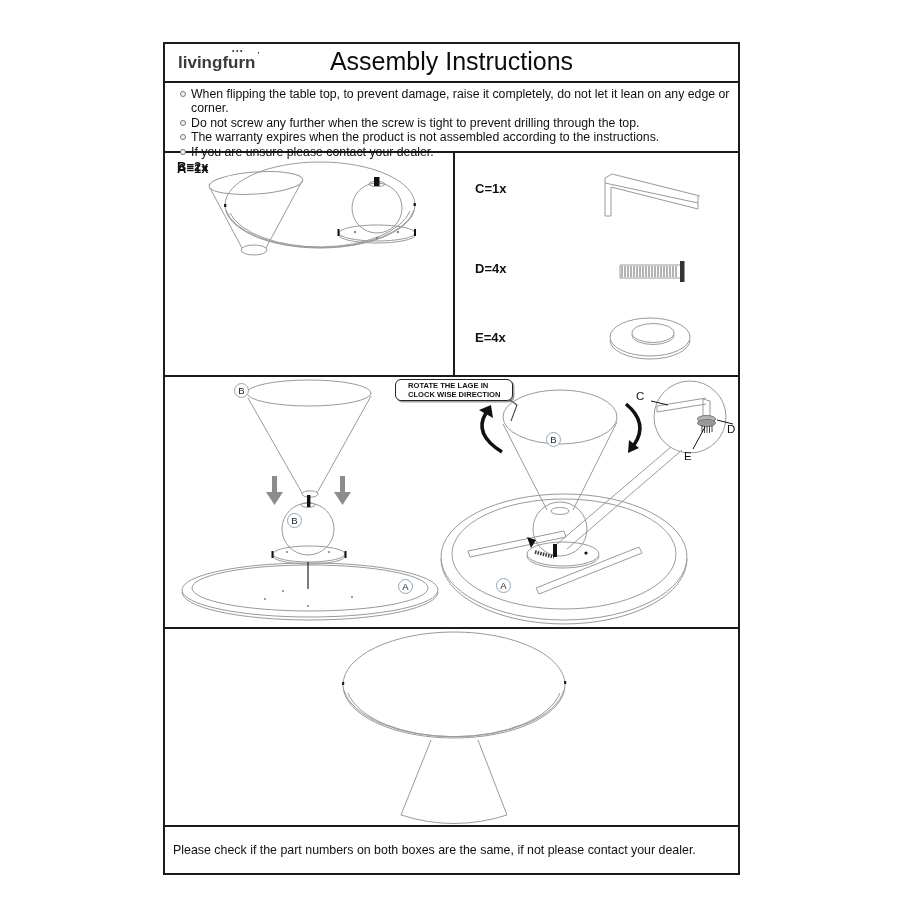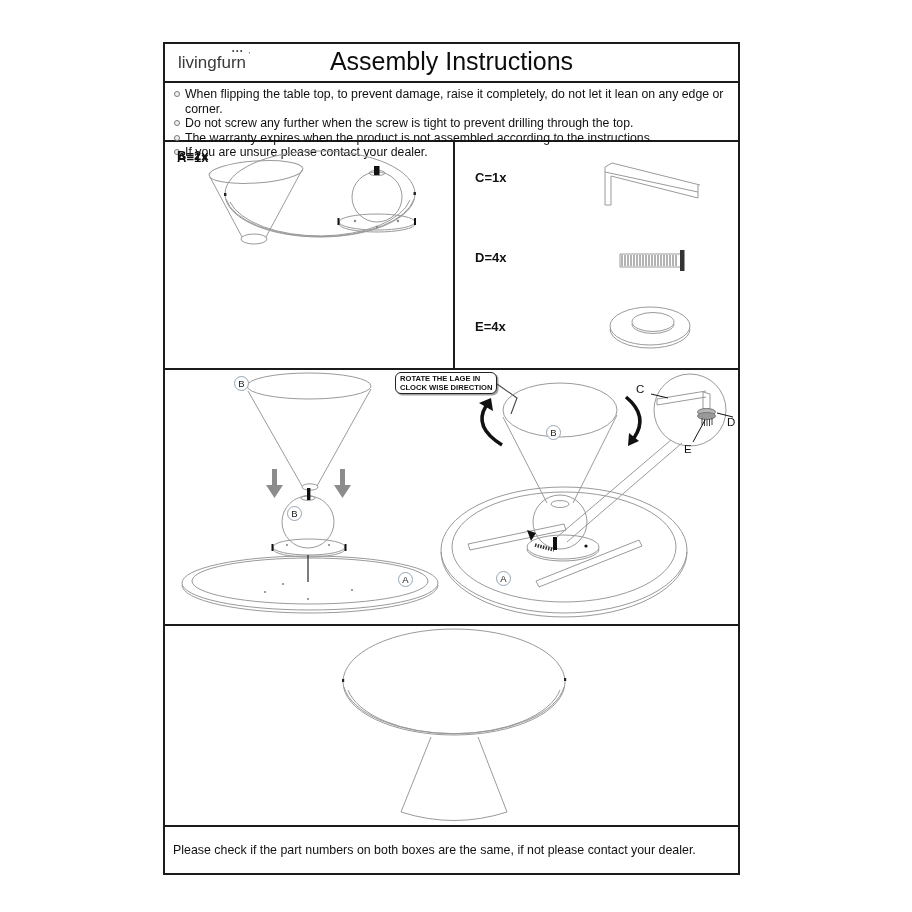--- a/index.html
+++ b/index.html
@@ -2,43 +2,43 @@
 <html><head>
 <meta charset="utf-8">
 <style>
   html,body{margin:0;padding:0;background:#fff;}
   body{width:912px;height:912px;position:relative;font-family:"Liberation Sans",sans-serif;color:#111;}
   .doc{position:absolute;left:163px;top:42px;width:577px;height:833px;border:2px solid #1b1b1b;
        box-sizing:border-box;display:flex;flex-direction:column;background:#fff;}
   .sec{position:relative;box-sizing:border-box;}
   
   .hdr{height:40px;border-bottom:2px solid #1b1b1b;}
-  .logo{position:absolute;left:13px;top:9px;font-size:17px;font-weight:normal;color:#3a3a3a;}
+  .logo{position:absolute;left:13px;top:9px;font-size:17px;font-weight:bold;color:#3a3a3a;}
   .logo-dots{position:absolute;top:-6px;left:54px;font-size:7px;letter-spacing:1.5px;color:#3a3a3a;}
   .logo-tm{position:absolute;top:-3px;right:-4px;font-size:8px;color:#3a3a3a;}
   .title{position:absolute;left:0;right:0;top:3px;text-align:center;font-size:25px;color:#0d0d0d;}
   
-  .warn{height:59px;border-bottom:2px solid #1b1b1b;padding:4px 6px 0 6px;font-size:12.3px;line-height:14.5px;}
+  .warn{height:70px;border-bottom:2px solid #1b1b1b;padding:4px 6px 0 12px;font-size:12.3px;line-height:14.5px;}
   .warn-item{display:flex;align-items:flex-start;}
   .bullet{width:4px;height:4px;border:1px solid #777;border-radius:50%;margin:4px 5px 0 3px;flex:none;background:#f2f2f2;}
   
   .parts{height:233px;border-bottom:2px solid #1b1b1b;display:flex;}
   .pleft{width:290px;border-right:2px solid #1b1b1b;display:flex;flex-direction:row;box-sizing:border-box;}
   .pa{height:117px;border-bottom:2px solid #1b1b1b;position:relative;box-sizing:border-box;}
   .pb{flex:1;position:relative;text-align:right;}
   .pright{flex:1;position:relative;}
   .plabel{position:absolute;font-size:13px;font-weight:bold;}
   
   .assembly{height:262px;border-bottom:2px solid #1b1b1b;position:relative;overflow:hidden;}
   .product{height:205px;border-bottom:2px solid #1b1b1b;position:relative;}
   .footer{flex:1;display:flex;align-items:center;padding:16px 8px;font-size:12.4px;}
   .circ{position:absolute;width:13px;height:13px;border:1px solid #94a6b6;border-radius:50%;
         font-size:9.5px;line-height:13px;text-align:center;color:#222;background:rgba(255,255,255,.85);}
   .dlabel{position:absolute;font-size:11.5px;color:#111;}
-  .callout{position:absolute;left:230px;top:2px;border:1.3px solid #222;border-radius:6px;padding:1px 4px;
+  .callout{position:absolute;left:230px;top:2px;border:1.3px solid #222;border-radius:6px;padding:1px 12px;
            font-size:7.6px;font-weight:bold;line-height:9px;background:#fff;white-space:nowrap;
            box-shadow:1.5px 1.5px 0 rgba(70,70,70,.5);}
   svg{position:absolute;left:0;top:0;}
   svg .ln{stroke:#9a9a9a;fill:none;stroke-width:1;}
 </style>
 </head>
 <body>
 
 <div class="doc">
 

